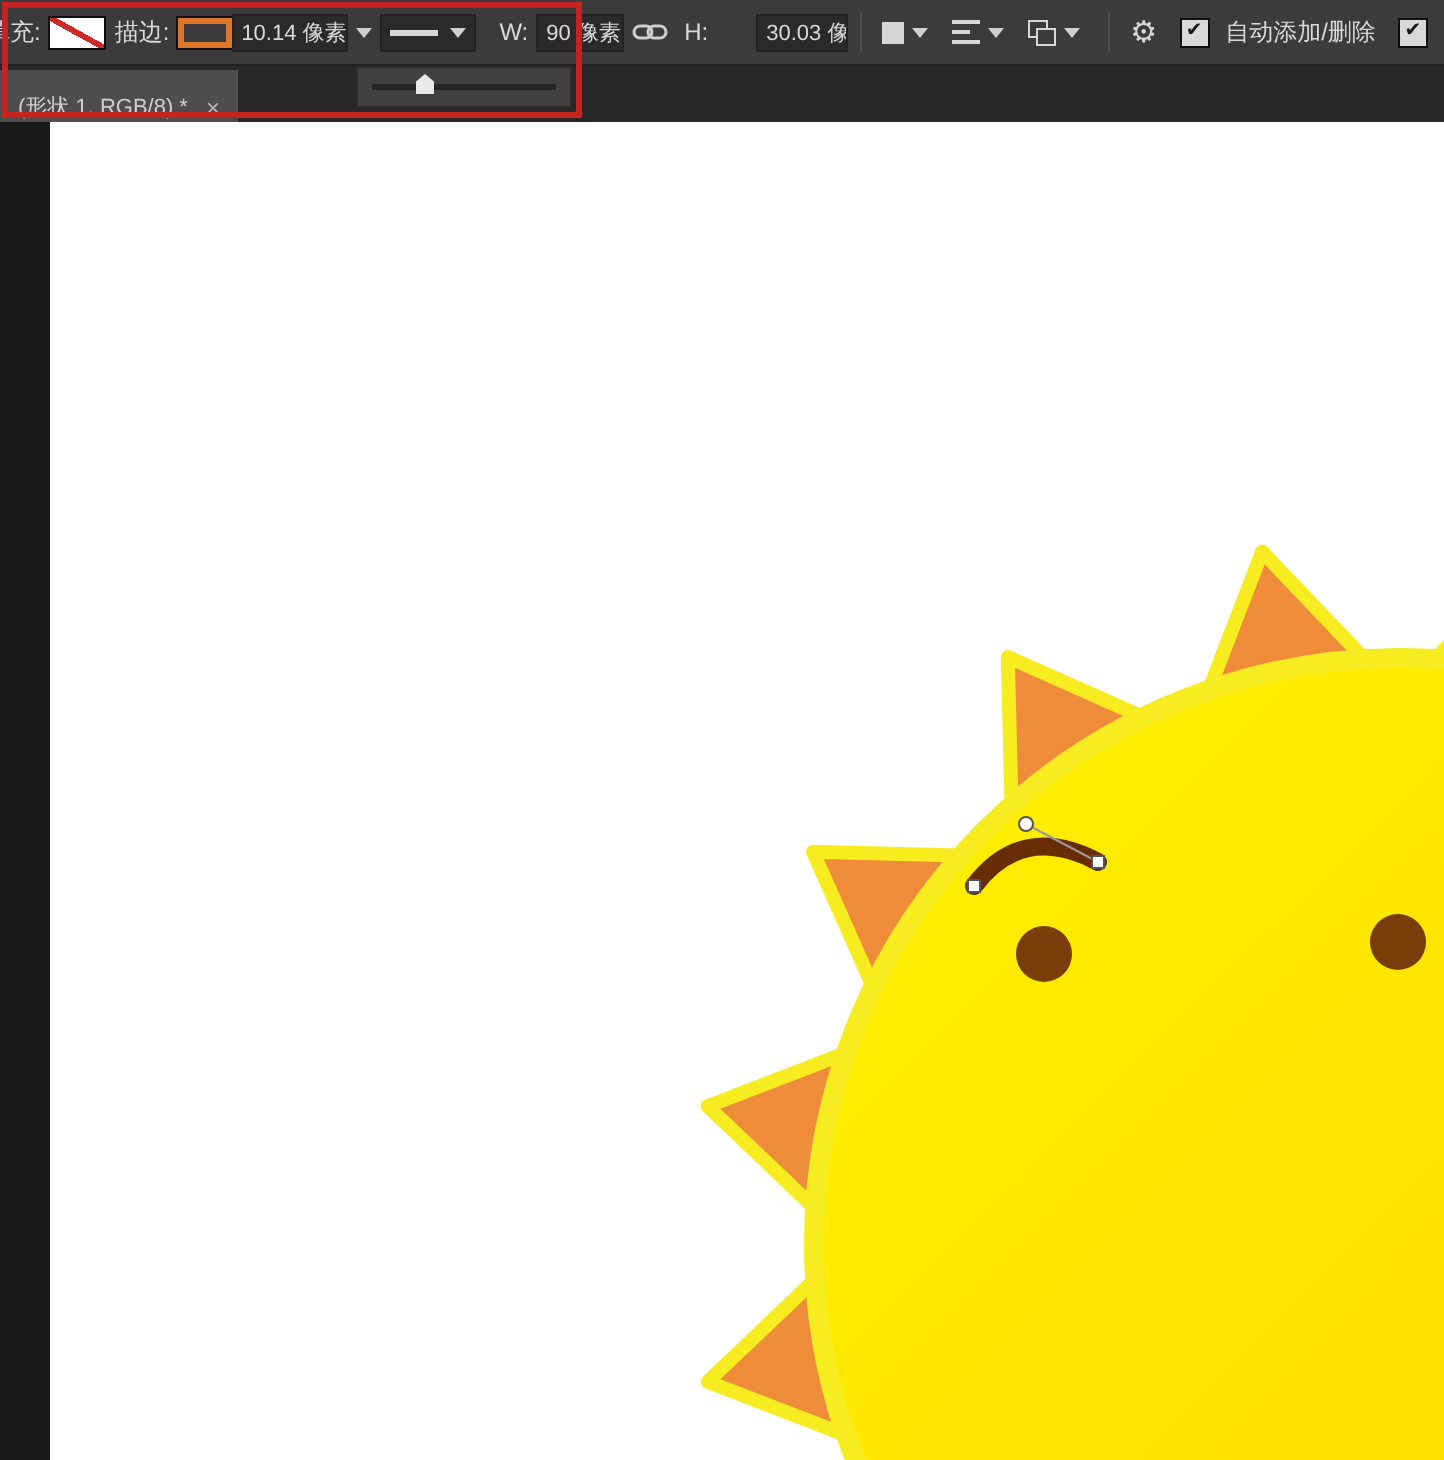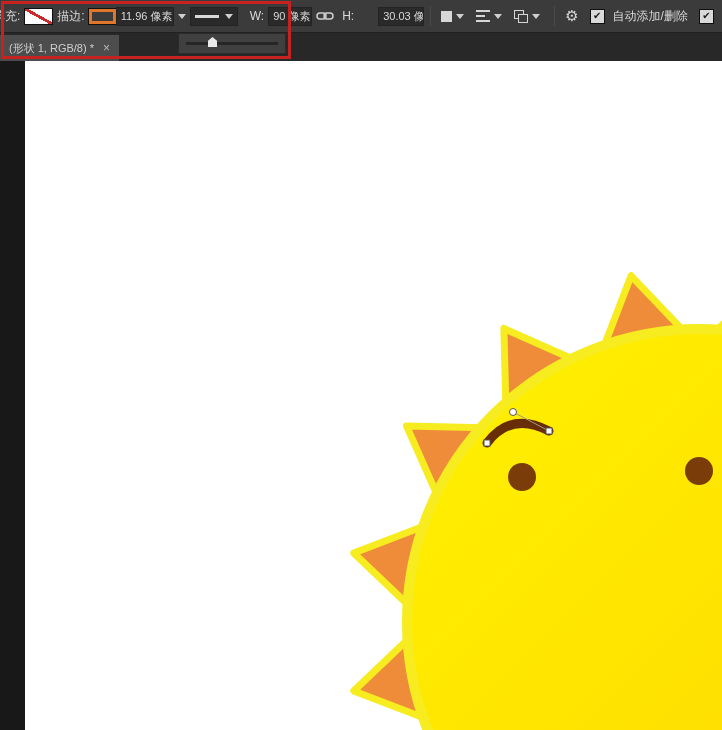--- a/index.html
+++ b/index.html
@@ -44,21 +44,21 @@
   .arrange-icon b.b1{left:0;top:0;} .arrange-icon b.b2{right:0;bottom:0;}
   .gear{font-size:15px;color:#d6d6d6;margin:0 4px;flex:none;font-family:"DejaVu Sans",sans-serif;}
   .checkbox{width:13px;height:13px;background:#d9d9d9;border:1px solid #101010;color:#1a1a1a;
             font-size:10px;line-height:12px;text-align:center;margin:0 4px 0 7px;flex:none;
             font-family:"DejaVu Sans",sans-serif;}
   .link-svg{flex:none;margin:0 4px;}
 
   
   .tabbar{position:absolute;left:0;top:33px;width:722px;height:28px;background:var(--tabbar_bg);}
   .tab{position:absolute;left:0;top:2px;height:26px;background:var(--tab_bg);color:#cfcfcf;
-       font-size:11px;display:flex;align-items:center;padding:0 9px;gap:9px;}
+       font-size:11px;display:flex;align-items:flex-end;padding:0 9px;gap:9px;}
   .tab-close{color:#b8b8b8;font-size:12px;}
   .slider-pop{position:absolute;left:178px;top:0px;width:108px;height:21px;background:#404040;
               border:1px solid #2b2b2b;display:flex;align-items:center;padding:0 7px;box-sizing:border-box;}
   .slider-track{flex:1;height:3px;background:#262626;position:relative;}
   .slider-thumb{position:absolute;left:22px;top:-5px;width:9px;height:10px;background:#e9e9e9;
                 clip-path:polygon(50% 0,100% 38%,100% 100%,0 100%,0 38%);}
 
   
   .left-strip{position:absolute;left:0;top:61px;width:25px;height:669px;background:var(--left_strip);}
   .canvas{position:absolute;left:25px;top:61px;width:697px;height:669px;background:var(--canvas);overflow:hidden;}
@@ -77,21 +77,21 @@
               box-sizing:border-box;z-index:60;pointer-events:none;}
 </style>
 </head>
 <body>
 
 <div class="toolbar">
   <span class="tlabel clip-left">填充:</span>
   <span class="swatch-fill" title=""></span>
   <span class="tlabel">描边:</span>
   <span class="swatch-stroke"></span>
-  <span class="field f-strokew">11.96 像素</span>
+  <span class="field f-strokew">10.14 像素</span>
   <span class="chev"></span>
   <span class="stroke-style">
     <span class="line-sample"></span>
     <span class="chev ss-chev"></span>
   </span>
   <span class="tlabel" style="margin-left:12px">W:</span>
   <span class="field f-w">90 像素</span>
   <svg class="link-svg" width="18" height="12" viewBox="0 0 18 12">
     <rect x="1" y="3" width="9" height="6" rx="3" fill="none" stroke="#cfcfcf" stroke-width="1.5"></rect>
     <rect x="8" y="3" width="9" height="6" rx="3" fill="none" stroke="#cfcfcf" stroke-width="1.5"></rect>

